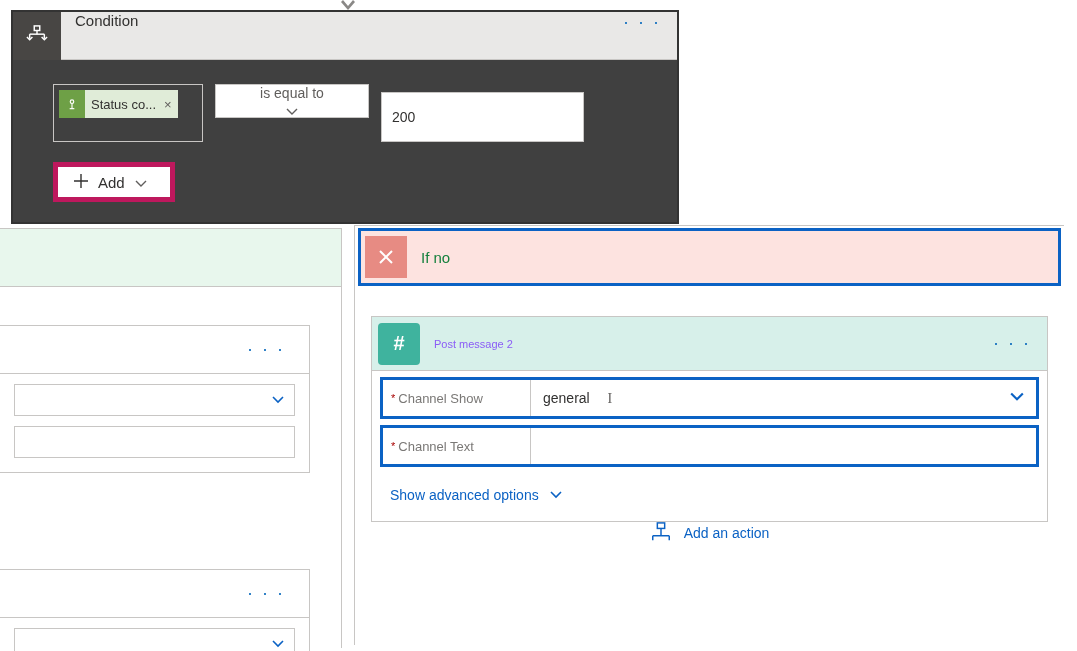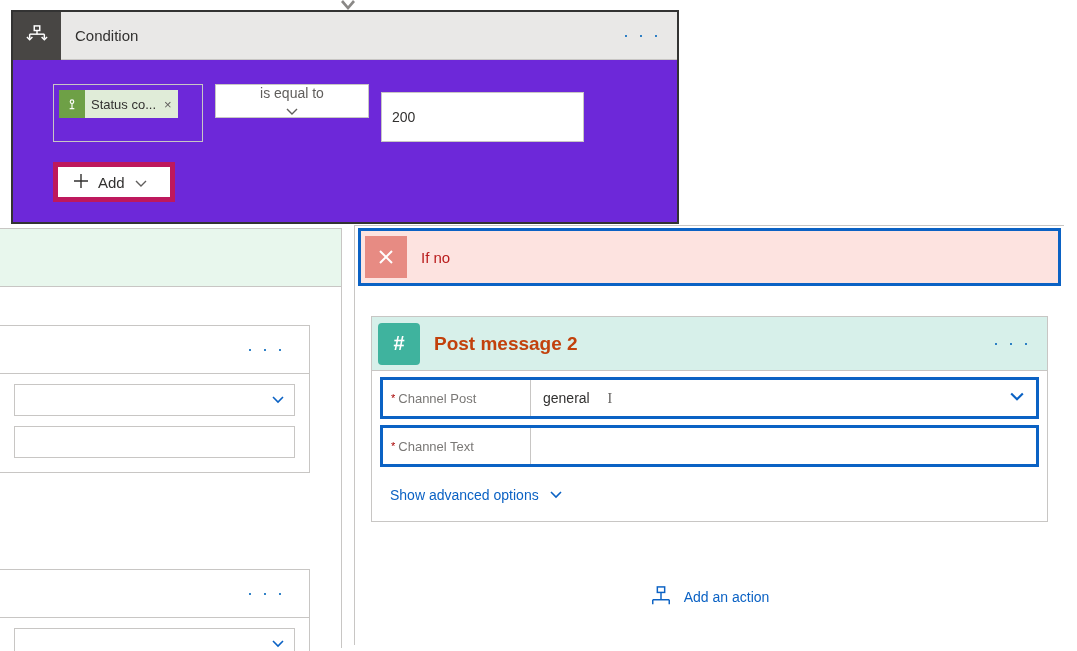--- a/index.html
+++ b/index.html
@@ -18,21 +18,21 @@
   .condition-card {
     position: absolute;
     left: 11px; top: 10px;
     width: 668px;
     border: 2px solid #333333;
   }
   .condition-header {
     height: 48px;
     border-bottom: 1px solid #c8c6c4;
     display: flex;
-    align-items: center;
+    align-items: flex-start;
     background: #e9e8e7;
   }
   .condition-header .icon-box {
     width: 48px; height: 48px;
     background: #484644;
     color: #ffffff;
     display: flex;
     align-items: center;
     justify-content: center;
   }
@@ -43,21 +43,21 @@
     flex: 1;
   }
   .ellipsis-btn {
     color: #106ebe;
     font-size: 18px;
     letter-spacing: 2px;
     padding: 0 16px;
     cursor: pointer;
   }
   .condition-body {
-    background: #6d28d9;
+    background: #404040;
     padding: 24px 40px 20px 40px;
   }
   .condition-row {
     display: flex;
     gap: 12px;
     align-items: flex-start;
   }
   .token-wrap {
     border: 1px solid #c8c6c4;
     padding: 5px;
@@ -190,21 +190,21 @@
   .ifno-header .x-box {
     width: 42px; height: 42px;
     margin-left: 4px;
     background: #e78b83;
     display:flex; align-items:center; justify-content:center;
     color: #fff;
   }
   .ifno-header .ifno-label {
     padding-left: 14px;
     font-size: 15px;
-    color: #b91c1c;
+    color: #15803d;
   }
 
   .post-card {
     margin: 30px 16px 0 16px;
     border: 1px solid #c8c6c4;
     background: #fff;
   }
   .post-header {
     height: 54px;
     display:flex; align-items:center;
@@ -216,24 +216,23 @@
     margin-left: 6px;
     background: #3fb39e;
     border-radius: 4px;
     display:flex; align-items:center; justify-content:center;
     color: #fff;
     font-size: 20px;
     font-weight: bold;
   }
   .post-header .ptitle {
     padding-left: 14px;
-    font-size: 19px;
-    color: #c2410c;
+    font-size: 11px;
+    color: #8b5cf6;
     flex: 1;
-    font-weight: bold;
   }
   .form-row {
     margin: 6px 8px;
     border: 3px solid #0b62c4;
     display: flex;
     height: 42px;
   }
   .form-row .flabel {
     width: 148px;
     display:flex; align-items:center;
@@ -264,21 +263,20 @@
     font-family: serif;
   }
   .advanced-link {
     color: #0b62c4;
     font-size: 14px;
     padding: 14px 18px 18px 18px;
     display:flex; align-items:center; gap:11px;
     cursor:pointer;
   }
   .add-action {
-    margin-top: 64px;
     display:flex; align-items:center; justify-content:center; gap:12px;
     color: #0b62c4;
     cursor:pointer;
   }
   .add-action .aicon svg { display:block; }
 
   
   .connector-top {
     position:absolute;
     left: 339px; top: 0;
@@ -392,21 +390,21 @@
   <div class="post-card">
     <div class="post-header">
       <div class="slack-icon">#</div>
       <div class="ptitle">Post message 2</div>
       <div class="ellipsis-btn">· · ·</div>
     </div>
 
     <div class="form-row">
       <div class="flabel">
         <span class="req">*</span>
-        <span>Channel Post</span>
+        <span>Channel Show</span>
       </div>
       <div class="fvalue">
         <span>
           <span>general</span>
           <span class="text-cursor">I</span>
         </span>
         <span class="chev">
           <svg width="14" height="14" viewBox="0 0 12 12">
               <path d="M1 3 L6 8 L11 3" fill="none" stroke="#0b62c4" stroke-width="1.8"></path>
             </svg>

